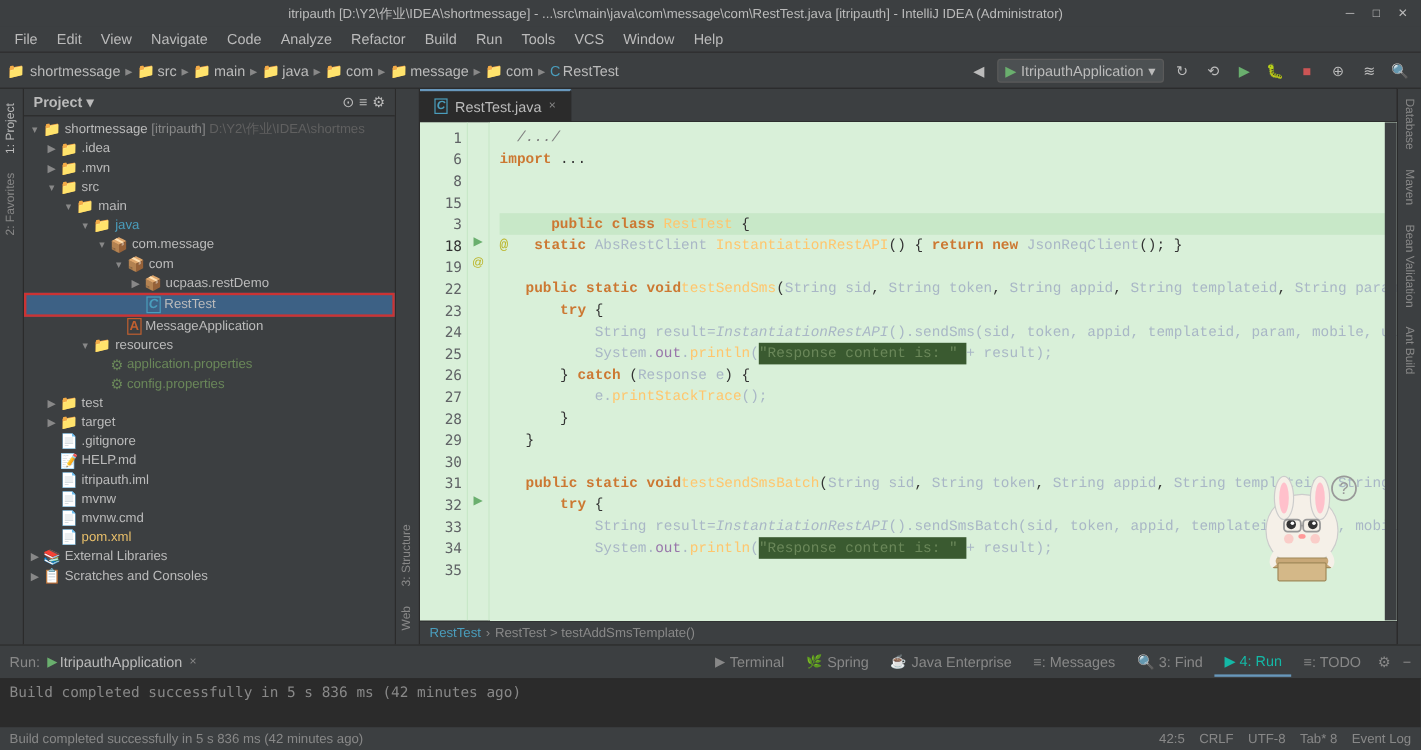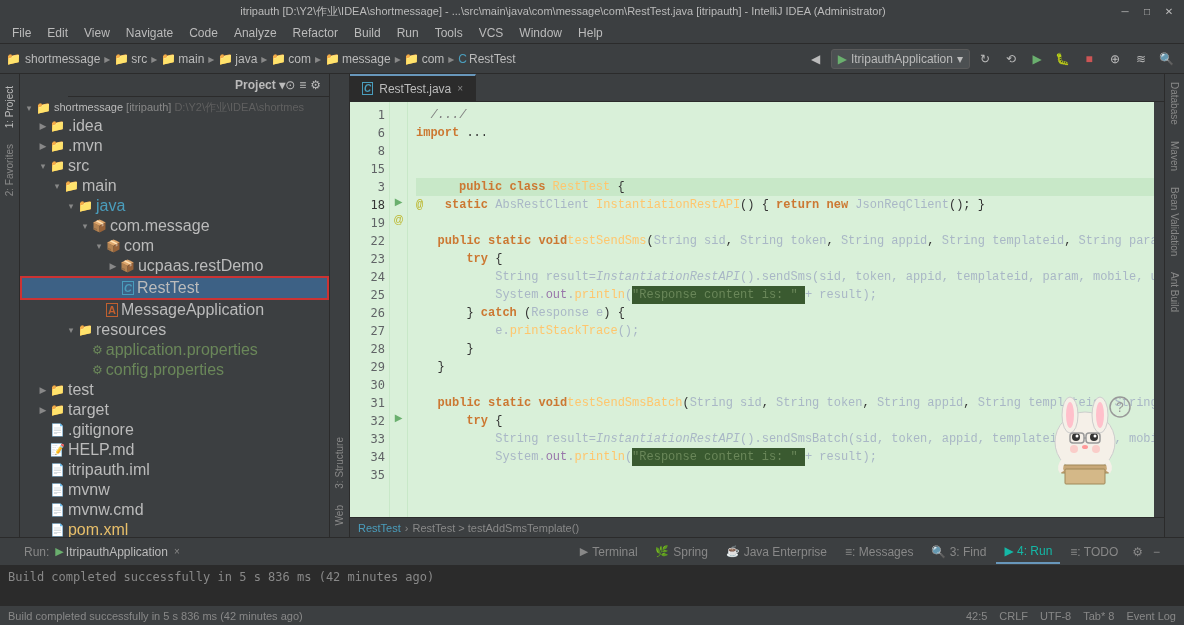--- a/index.html
+++ b/index.html
@@ -18,32 +18,32 @@
     #toolbar { background: #3c3f41; height: 30px; display: flex; align-items: center; padding: 0 6px; border-bottom: 1px solid #2b2b2b; gap: 4px; }
     .toolbar-breadcrumb { display: flex; align-items: center; gap: 2px; font-size: 12px; color: #bbbbbb; }
     .breadcrumb-sep { color: #888; margin: 0 2px; }
     .toolbar-spacer { flex: 1; }
     .run-config { display: flex; align-items: center; background: #4c5052; border: 1px solid #5a5a5a; border-radius: 3px; padding: 2px 6px; color: #bbbbbb; font-size: 12px; gap: 4px; cursor: pointer; }
     .toolbar-icon-btn { width: 22px; height: 22px; display: flex; align-items: center; justify-content: center; color: #bbbbbb; cursor: pointer; border-radius: 2px; }
     .toolbar-icon-btn.red { color: #cc5555; }
 
     
     #project-panel { width: 310px; background: #3c3f41; border-right: 1px solid #2b2b2b; display: flex; flex-direction: column; }
-    #project-header { background: #3c3f41; padding: 4px 8px; display: flex; align-items: center; justify-content: flex-end; border-bottom: 1px solid #2b2b2b; margin-left: 48px; }
+    #project-header { background: #3c3f41; padding: 4px 8px; display: flex; align-items: center; justify-content: space-between; border-bottom: 1px solid #2b2b2b; }
     #project-header span { font-size: 12px; color: #bbbbbb; }
     .header-icons { display: flex; gap: 4px; }
     .header-icon { color: #888; cursor: pointer; font-size: 12px; }
 
     
     #file-tree { flex: 1; overflow-y: auto; padding: 2px 0; }
     .tree-item { display: flex; align-items: center; padding: 1px 0; cursor: pointer; white-space: nowrap; overflow: hidden; font-size: 12px; }
     .tree-item.highlighted { background: #3d6185; border: 1px solid #cc3333; }
     .tree-arrow { width: 14px; display: inline-flex; align-items: center; justify-content: center; color: #888; font-size: 9px; }
     .tree-icon { margin-right: 3px; font-size: 12px; }
-    .tree-label { color: #bbbbbb; font-size: 16px; }
+    .tree-label { color: #bbbbbb; font-size: 11px; }
     .tree-label.java-src { color: #4a9dbc; }
     .tree-label.config { color: #6a8759; }
     .tree-label.xml { color: #e8bf6a; }
 
     
     #editor-area { flex: 1; display: flex; flex-direction: column; background: #2b2b2b; }
     #editor-tabs { background: #3c3f41; height: 28px; display: flex; align-items: flex-end; border-bottom: 1px solid #2b2b2b; }
     .editor-tab { padding: 4px 12px; font-size: 12px; cursor: pointer; display: flex; align-items: center; gap: 6px; color: #888; background: #3c3f41; border-right: 1px solid #2b2b2b; height: 100%; }
     .editor-tab.active { background: #2b2b2b; color: #bbbbbb; border-top: 2px solid #6897bb; }
     .editor-tab .tab-close { color: #888; font-size: 10px; cursor: pointer; }
@@ -468,21 +468,21 @@
     </div>
 
     <div id="vertical-tabs-right" style="width:20px;background:#3c3f41;display:flex;flex-direction:column;align-items:center;border-left:1px solid #2b2b2b;">
       <div class="vtab-right">Database</div>
       <div class="vtab-right">Maven</div>
       <div class="vtab-right">Bean Validation</div>
       <div class="vtab-right">Ant Build</div>
     </div>
   </div>
 
-  <div id="bottom-tabs" style="background:#3c3f41;height:28px;display:flex;align-items:center;border-top:1px solid #2b2b2b;padding:0 20px;gap:2px;">
+  <div id="bottom-tabs" style="background:#3c3f41;height:28px;display:flex;align-items:center;border-top:1px solid #2b2b2b;padding:0 4px;gap:2px;">
     <span style="color:#888;font-size:12px;padding:0 4px;">Run:</span>
     <span style="color:#6aaf6e;font-size:11px;">▶</span>
     <span style="color:#bbbbbb;font-size:12px;">ItripauthApplication</span>
     <span style="color:#888;font-size:10px;cursor:pointer;margin-left:4px;">×</span>
     <div style="flex:1;"></div>
 
     <div class="bottom-tab">
       <span class="bottom-tab-icon">▶</span>
       <span>Terminal</span>
     </div>

